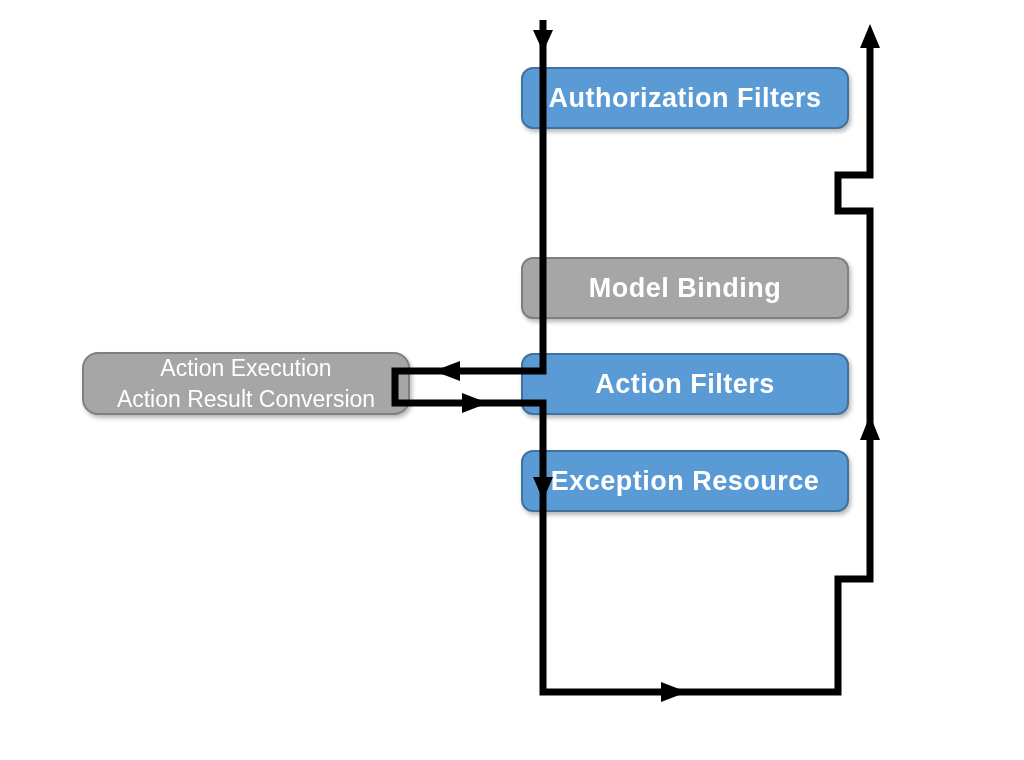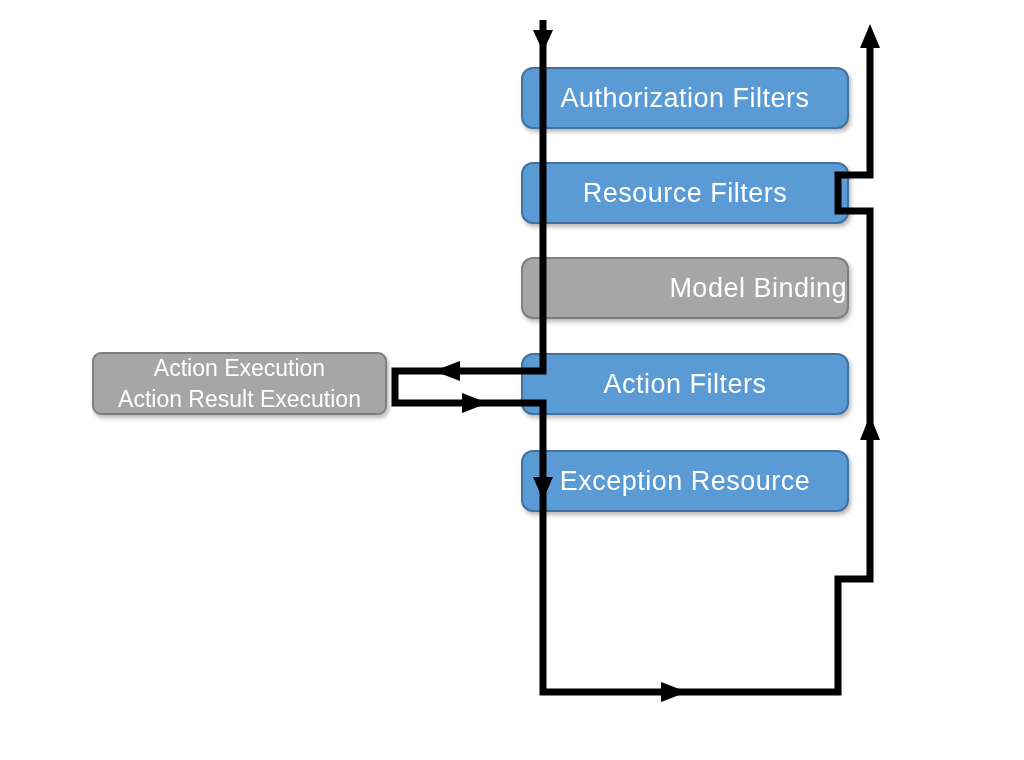--- a/index.html
+++ b/index.html
@@ -26,43 +26,41 @@
     box-sizing:border-box;
     box-shadow:2px 3px 4px rgba(0,0,0,0.28);
   }
   .variant-blue{
     background:var(--box-blue,#5B9BD5);
     border:2px solid var(--box-blue-border,#41719C);
   }
   .variant-gray{
     background:var(--box-gray,#A6A6A6);
     border:2px solid var(--box-gray-border,#7F7F7F);
-    justify-content:flex-end;
   }
   .filter-box .label{
     color:var(--label-text,#fff);
     font-size:27px;
-    font-weight:400;
+    font-weight:700;
     letter-spacing:0.5px;
     white-space:nowrap;
   }
   #side-box{
     position:absolute;
     left:82px;
     top:352px;
-    width:295px;
+    width:328px;
     height:63px;
-    border-radius:9px;
+    border-radius:16px;
     display:flex;
     flex-direction:column;
     align-items:center;
     justify-content:center;
     box-sizing:border-box;
     box-shadow:2px 3px 4px rgba(0,0,0,0.28);
-    margin-left:10px;
   }
   #side-box .line{
     color:var(--label-text,#fff);
     font-size:23px;
     line-height:31px;
     white-space:nowrap;
   }
   #flow-svg{
     position:absolute;
     left:0;top:0;
@@ -72,36 +70,33 @@
   }
 </style>
 </head>
 <body>
 
 <div id="canvas">
 
   <div class="filter-box variant-blue" style="top:67px">
     <span class="label">Authorization Filters</span>
   </div>
-  <div class="filter-box variant-blue" style="top:162px">
-    <span class="label">Resource Filters</span>
-  </div>
   <div class="filter-box variant-gray" style="top:257px">
     <span class="label">Model Binding</span>
   </div>
   <div class="filter-box variant-blue" style="top:353px">
     <span class="label">Action Filters</span>
   </div>
   <div class="filter-box variant-blue" style="top:450px">
     <span class="label">Exception Resource</span>
   </div>
 
   <div id="side-box" class="variant-gray">
     <span class="line">Action Execution</span>
-    <span class="line">Action Result Execution</span>
+    <span class="line">Action Result Conversion</span>
   </div>
 
   <svg id="flow-svg" viewBox="0 0 1024 760" xmlns="http://www.w3.org/2000/svg">
     <path d="M543,20 L543,371 L395,371 L395,403 L543,403 L543,692 L838,692 L838,579 L870,579 L870,211 L838,211 L838,175 L870,175 L870,45" fill="none" stroke="#000000" stroke-width="7" stroke-linejoin="miter"></path>
     <polygon points="533,30 553,30 543,52" fill="#000000"></polygon>
     <polygon points="460,361 460,381 434,371" fill="#000000"></polygon>
     <polygon points="462,393 462,413 488,403" fill="#000000"></polygon>
     <polygon points="533,477 553,477 543,500" fill="#000000"></polygon>
     <polygon points="661,682 661,702 687,692" fill="#000000"></polygon>
     <polygon points="860,440 880,440 870,415" fill="#000000"></polygon>

